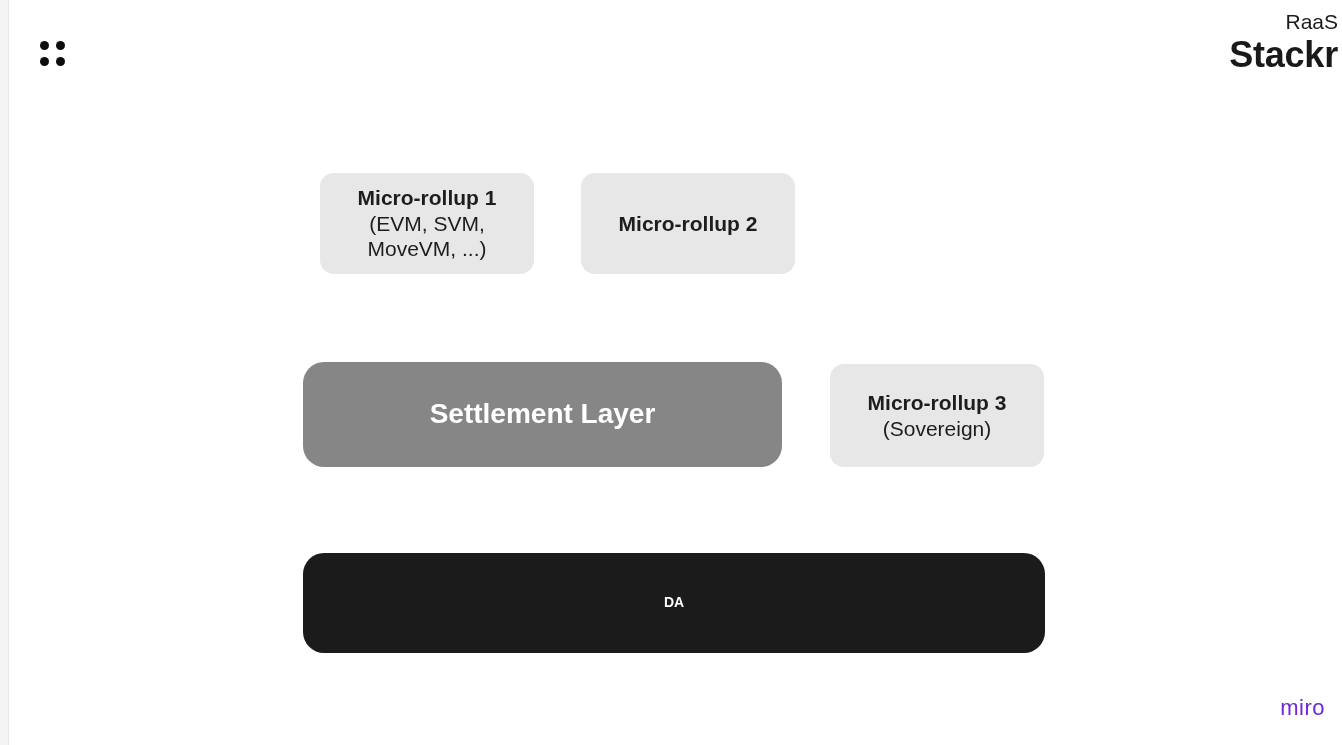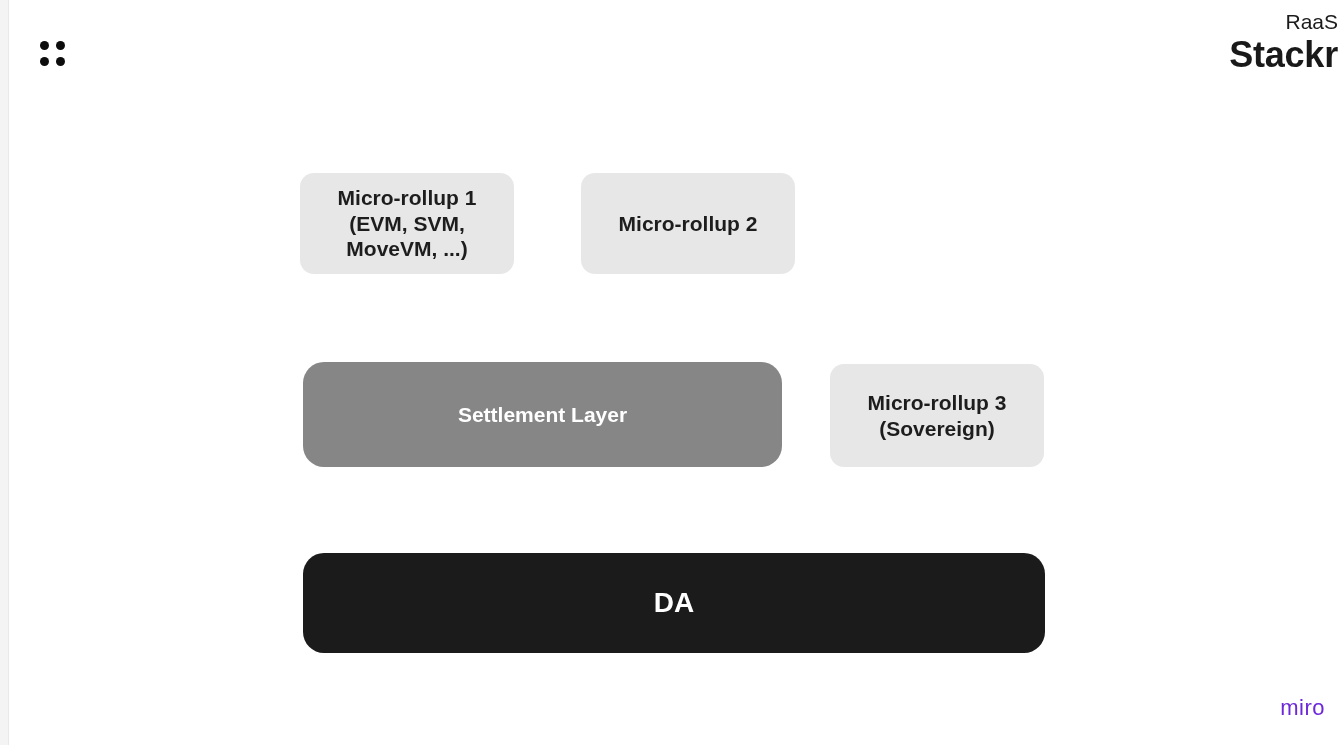--- a/index.html
+++ b/index.html
@@ -94,48 +94,48 @@
     align-items: center;
     justify-content: center;
     text-align: center;
   }
   .node .title {
     font-weight: bold;
     line-height: 1.22;
     white-space: nowrap;
   }
   .node .subtitle {
-    font-weight: bold;
+    font-weight: normal;
     line-height: 1.22;
   }
 
   .node--light {
     background: #e7e7e7;
     border-radius: 14px;
     color: #1d1d1d;
   }
   .node--light .title { font-size: 21px; }
   .node--light .subtitle { font-size: 21px; }
 
   .node--settlement {
     background: #868686;
     border-radius: 21px;
     color: #ffffff;
   }
-  .node--settlement .title { font-size: 21px; }
+  .node--settlement .title { font-size: 28px; }
 
   .node--da {
     background: #1b1b1b;
     border-radius: 21px;
     color: #ffffff;
   }
-  .node--da .title { font-size: 28px; }
+  .node--da .title { font-size: 14px; }
 
   
-  #node-mr1        { left: 300px; top: 173px;  width: 214px; height: 101px; }
+  #node-mr1        { left: 320px; top: 173px;  width: 214px; height: 101px; }
   #node-mr2        { left: 581px; top: 173px;  width: 214px; height: 101px; }
   #node-settlement { left: 303px; top: 362px;  width: 479px; height: 105px; }
   #node-mr3        { left: 830px; top: 364px;  width: 214px; height: 103px; }
   #node-da         { left: 303px; top: 553px;  width: 742px; height: 100px; }
 
   
   #node-mr2 .subtitle { white-space: nowrap; }
   #node-mr2 .subtitle .line2 { display: block; }
 
   

